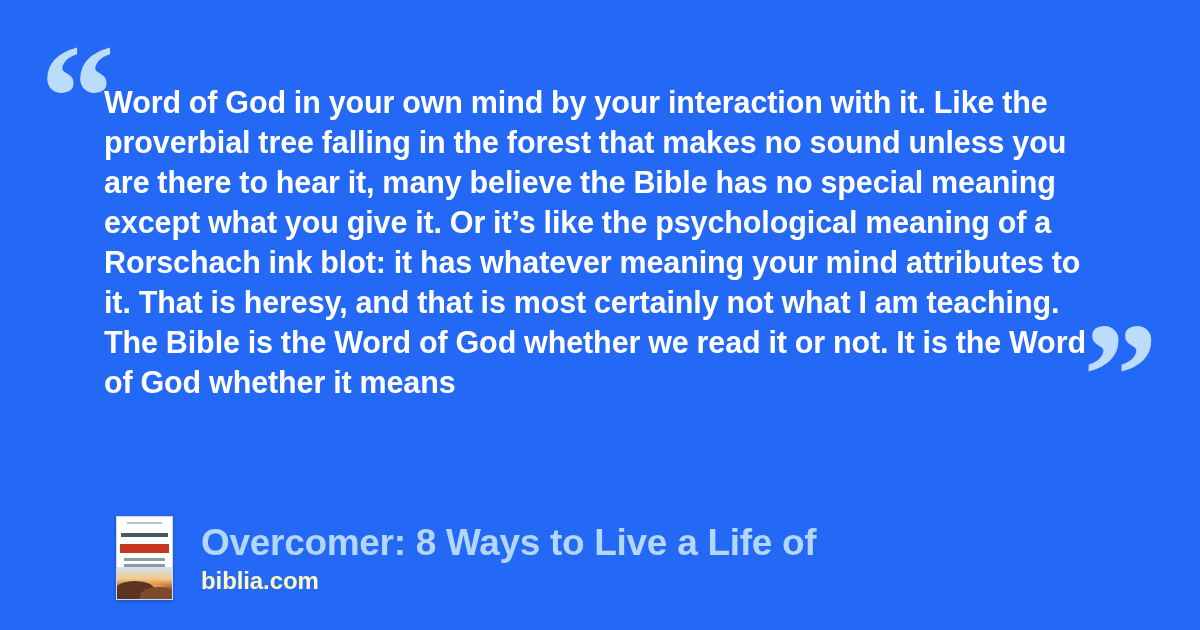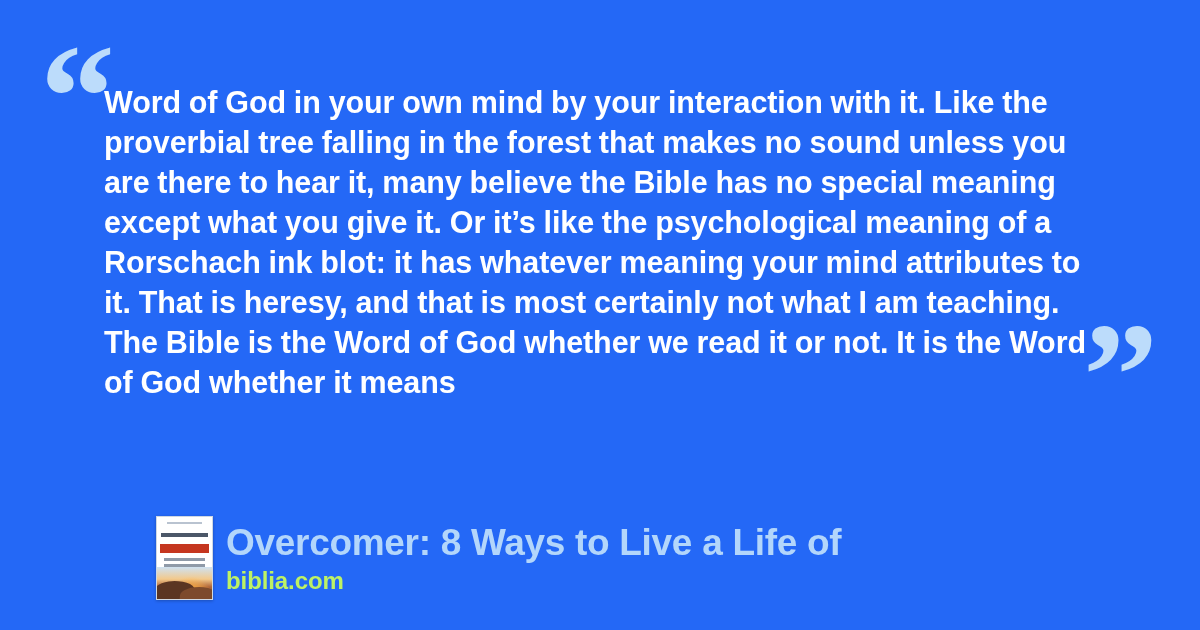--- a/index.html
+++ b/index.html
@@ -59,22 +59,21 @@
     word-spacing: -0.5px;
   }
 
   
   .footer {
     position: absolute;
     left: 116px;
     bottom: 30px;
     display: flex;
     align-items: center;
-    gap: 13px;
-    margin-left: 40px;
+    gap: 28px;
   }
 
   
   .book-cover {
     position: relative;
     width: 57px;
     height: 84px;
     flex: 0 0 auto;
     background: #ffffff;
     border: 1px solid #cfd8e3;
@@ -162,21 +161,21 @@
   .footer-title {
     color: #b3d6fb;
     font-family: "Liberation Sans", sans-serif;
     font-weight: 700;
     font-size: 37px;
     line-height: 44px;
     letter-spacing: -0.3px;
     white-space: nowrap;
   }
   .footer-site {
-    color: #bef264;
+    color: #fef9c3;
     font-family: "Liberation Sans", sans-serif;
     font-weight: 700;
     font-size: 24px;
     line-height: 30px;
     letter-spacing: -0.1px;
     margin-top: 1px;
   }
 </style>
 </head>
 <body>

